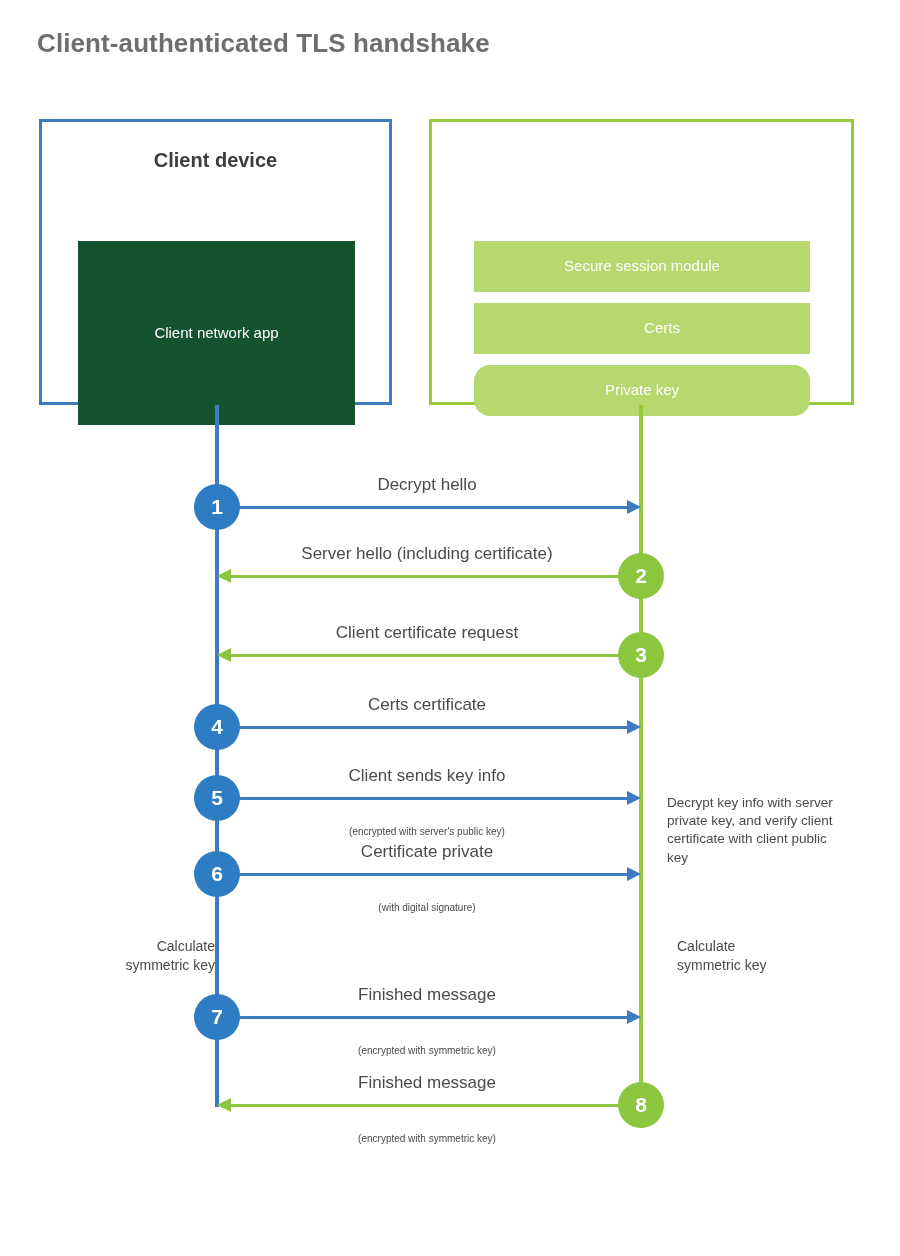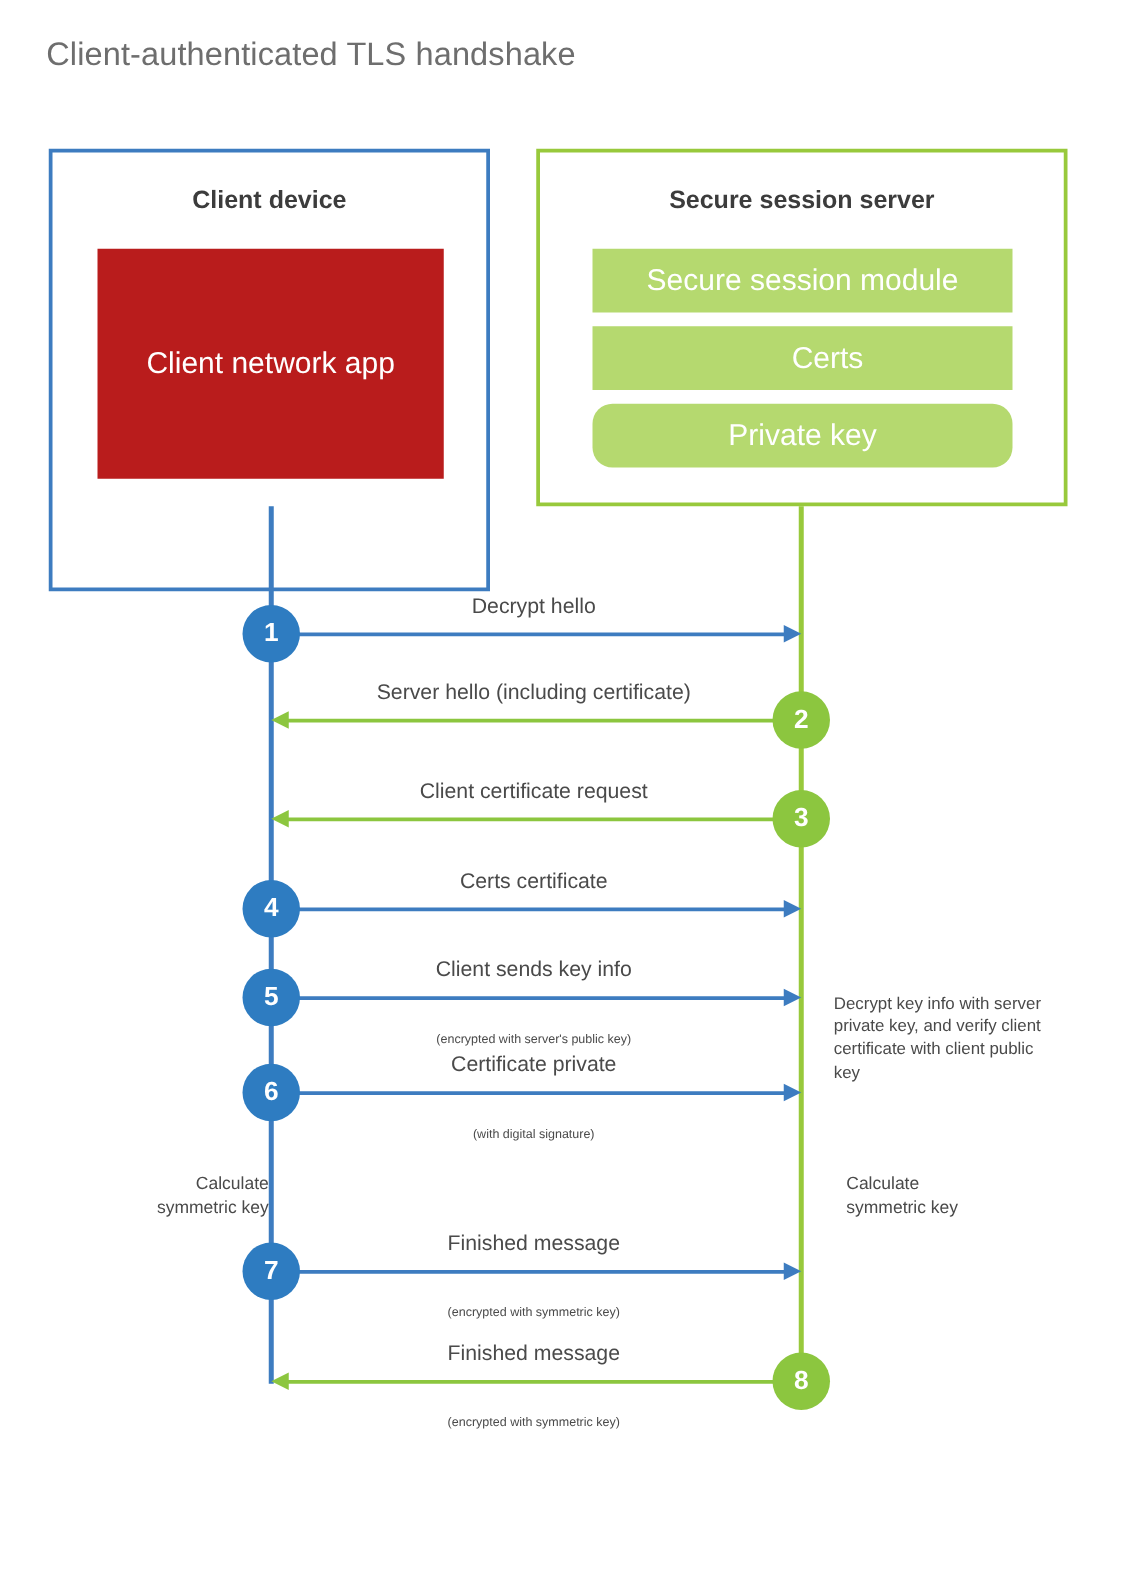--- a/index.html
+++ b/index.html
@@ -18,37 +18,37 @@
     background: #ffffff;
     overflow: hidden;
   }
 
   
   #diagram-title {
     position: absolute;
     left: 37px;
     top: 28px;
     font-size: 26px;
-    font-weight: 400;
+    font-weight: 700;
     color: #6e6e6e;
     letter-spacing: 0.1px;
     white-space: nowrap;
   }
 
   
   .actor-box {
     position: absolute;
     background: #ffffff;
     box-sizing: border-box;
   }
   #client-box {
     left: 39px;
     top: 119px;
     width: 353px;
-    height: 354px;
+    height: 286px;
     border: 3px solid #3d7cc0;
   }
   #server-box {
     left: 429px;
     top: 119px;
     width: 425px;
     height: 286px;
     border: 3px solid #98c93c;
   }
   .actor-title {
@@ -62,31 +62,32 @@
     color: #3c3c3c;
   }
 
   
   .inner-block {
     position: absolute;
     display: flex;
     align-items: center;
     justify-content: center;
     color: #ffffff;
-    font-size: 24px;
+    font-size: 15px;
     text-align: center;
     line-height: 1.25;
     box-sizing: border-box;
+    margin-top: 42px;
   }
   #client-app-block {
     left: 36px;
     top: 77px;
     width: 277px;
     height: 184px;
-    background: #b91c1c;
+    background: #14532d;
   }
   .server-block {
     left: 42px;
     width: 336px;
     height: 51px;
     background: #b5d96f;
   }
   #server-block-0 { top: 77px; }
   #server-block-1 { top: 139px; padding-left: 40px; }
   #server-block-2 { top: 201px; border-radius: 16px; }
@@ -222,21 +223,20 @@
 <div id="page">
 
   <div id="diagram-title">Client-authenticated TLS handshake</div>
 
   <div class="actor-box" id="client-box">
     <div class="actor-title">Client device</div>
     <div class="inner-block" id="client-app-block">Client network app</div>
   </div>
 
   <div class="actor-box" id="server-box">
-    <div class="actor-title">Secure session server</div>
     <div class="inner-block server-block" id="server-block-0">Secure session module</div>
     <div class="inner-block server-block" id="server-block-1">Certs</div>
     <div class="inner-block server-block" id="server-block-2">Private key</div>
   </div>
 
   <div class="lifeline" id="client-lifeline"></div>
   <div class="lifeline" id="server-lifeline"></div>
 
   <div id="messages-layer">
       <div class="msg-row" style="top: 507px;">

